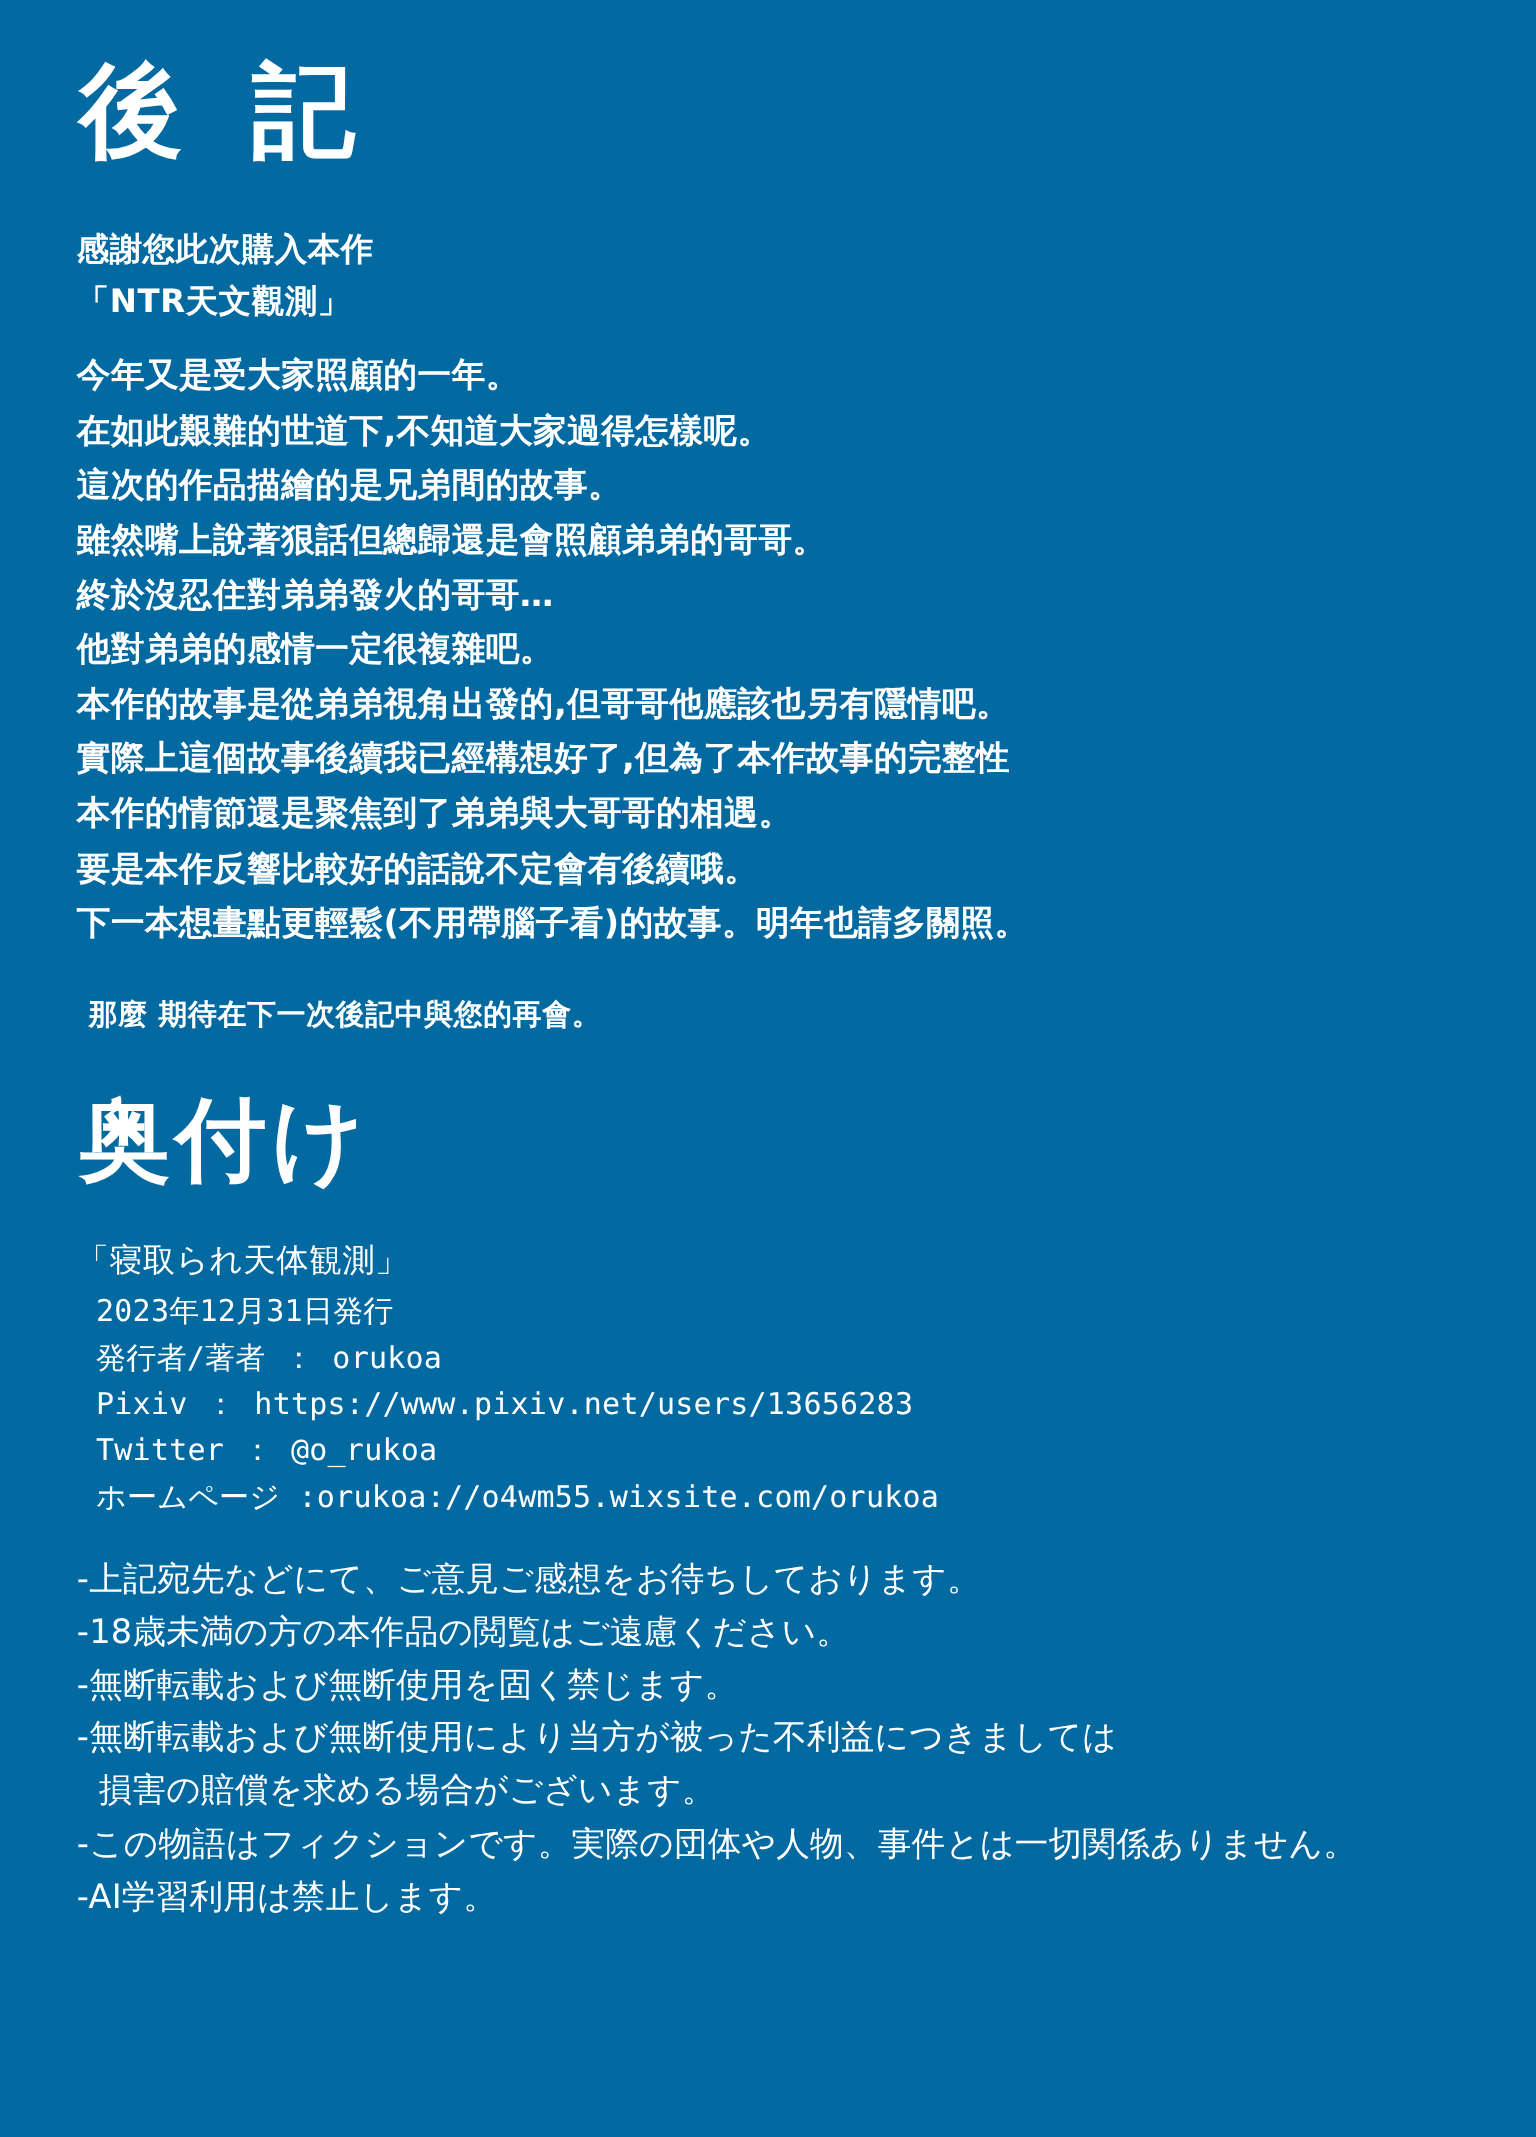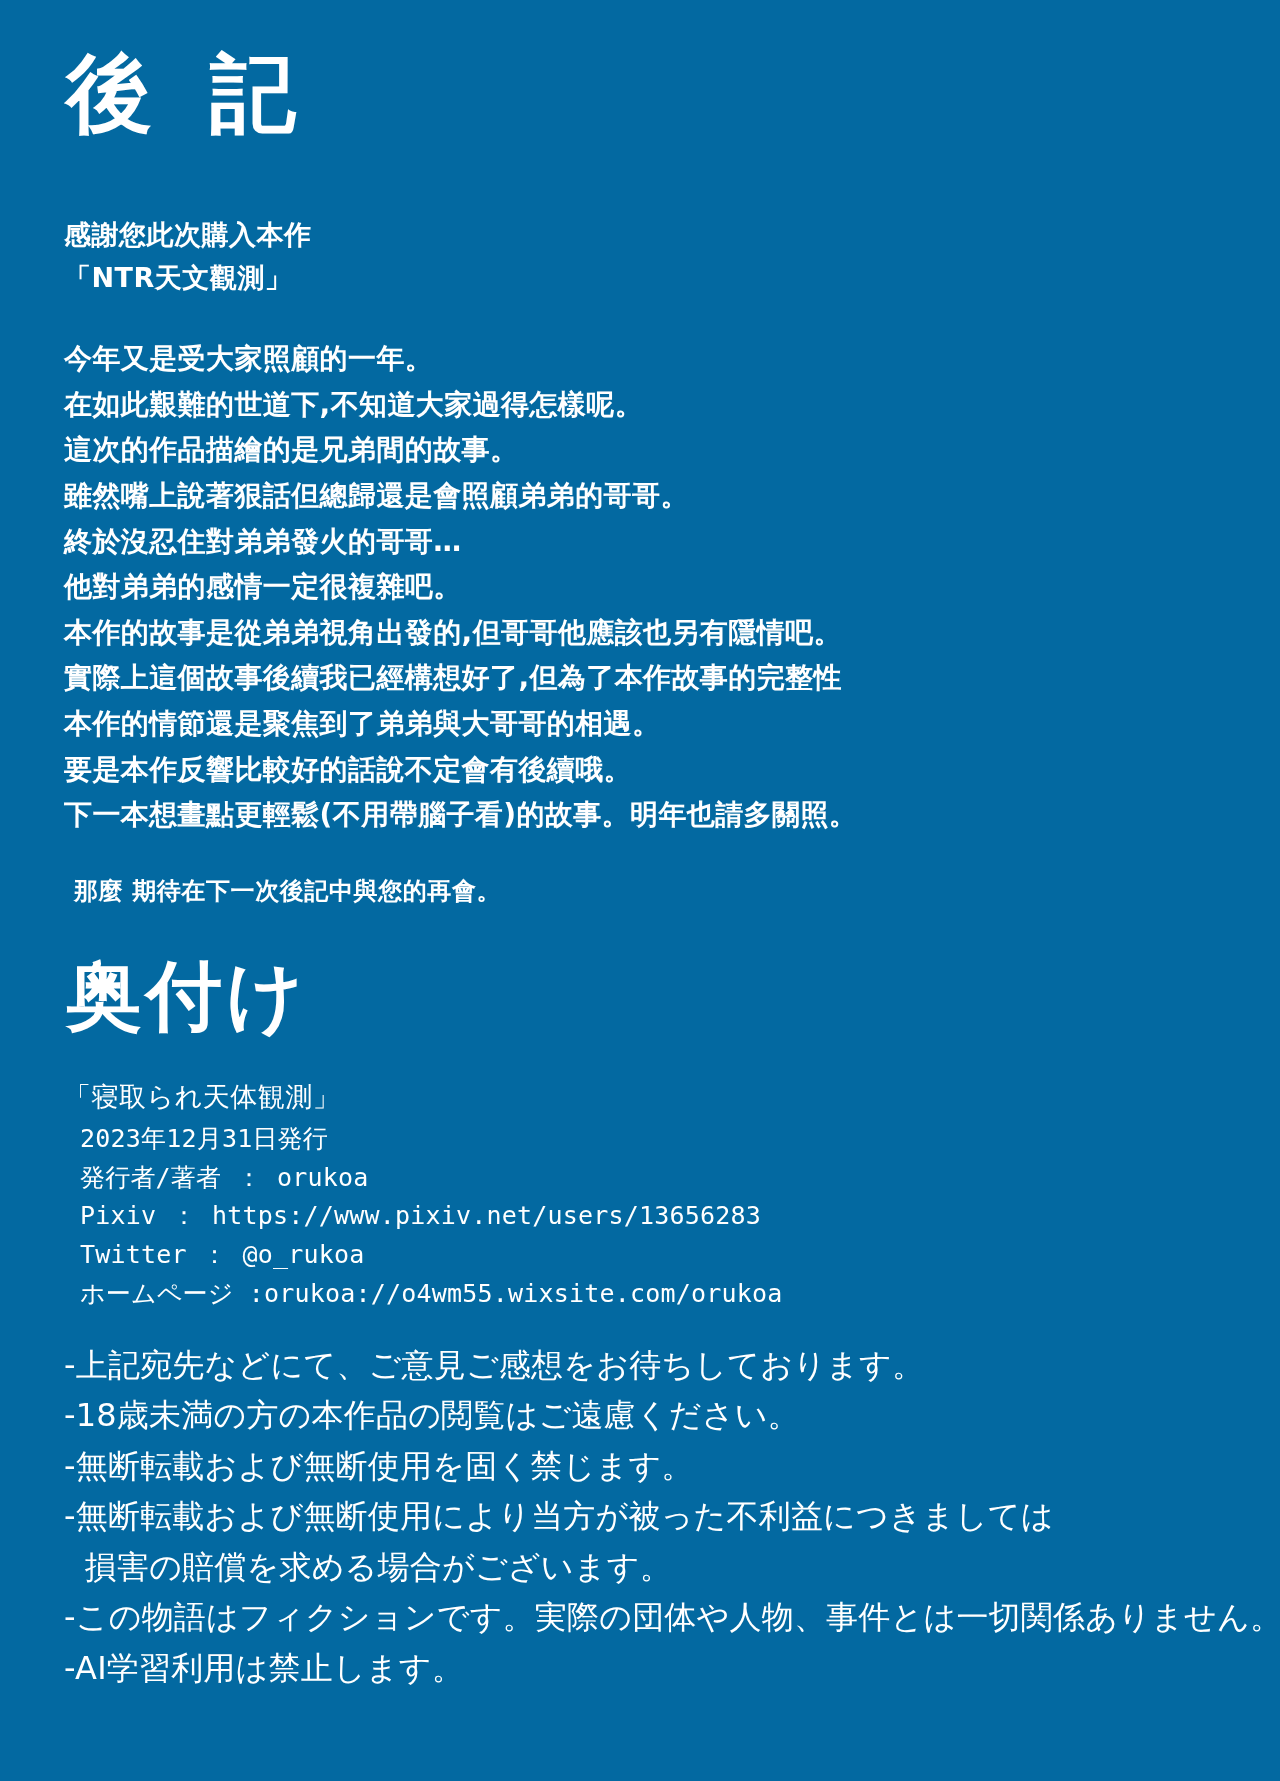--- a/index.html
+++ b/index.html
@@ -38,28 +38,28 @@
     font-size: 76px;
     font-weight: bold;
     letter-spacing: 4px;
     line-height: 1.1;
     margin: 44px 0 0 2px;
     white-space: pre;
   }
 
   
   .thanks-block {
-    margin-top: 72px;
+    margin-top: 46px;
     font-size: 27px;
     font-weight: bold;
     line-height: 1.62;
     letter-spacing: 0.5px;
   }
   .body-block {
-    margin-top: 36px;
+    margin-top: 16px;
     font-size: 28px;
     font-weight: bold;
     line-height: 1.63;
     letter-spacing: 0.4px;
   }
   .body-block .line {
     white-space: pre;
   }
   .closing-block {
     margin-top: 34px;
@@ -85,21 +85,21 @@
     line-height: 1.55;
     letter-spacing: 0.2px;
     font-family: "DejaVu Sans Mono", "Liberation Mono", monospace;
     margin-left: 16px;
   }
   .colophon-meta .line {
     white-space: pre;
   }
   .notes-block {
     margin-top: 26px;
-    font-size: 32px;
+    font-size: 28px;
     line-height: 1.58;
     letter-spacing: 0.2px;
   }
   .notes-block .line {
     white-space: pre;
   }
 </style>
 </head>
 <body>
 

